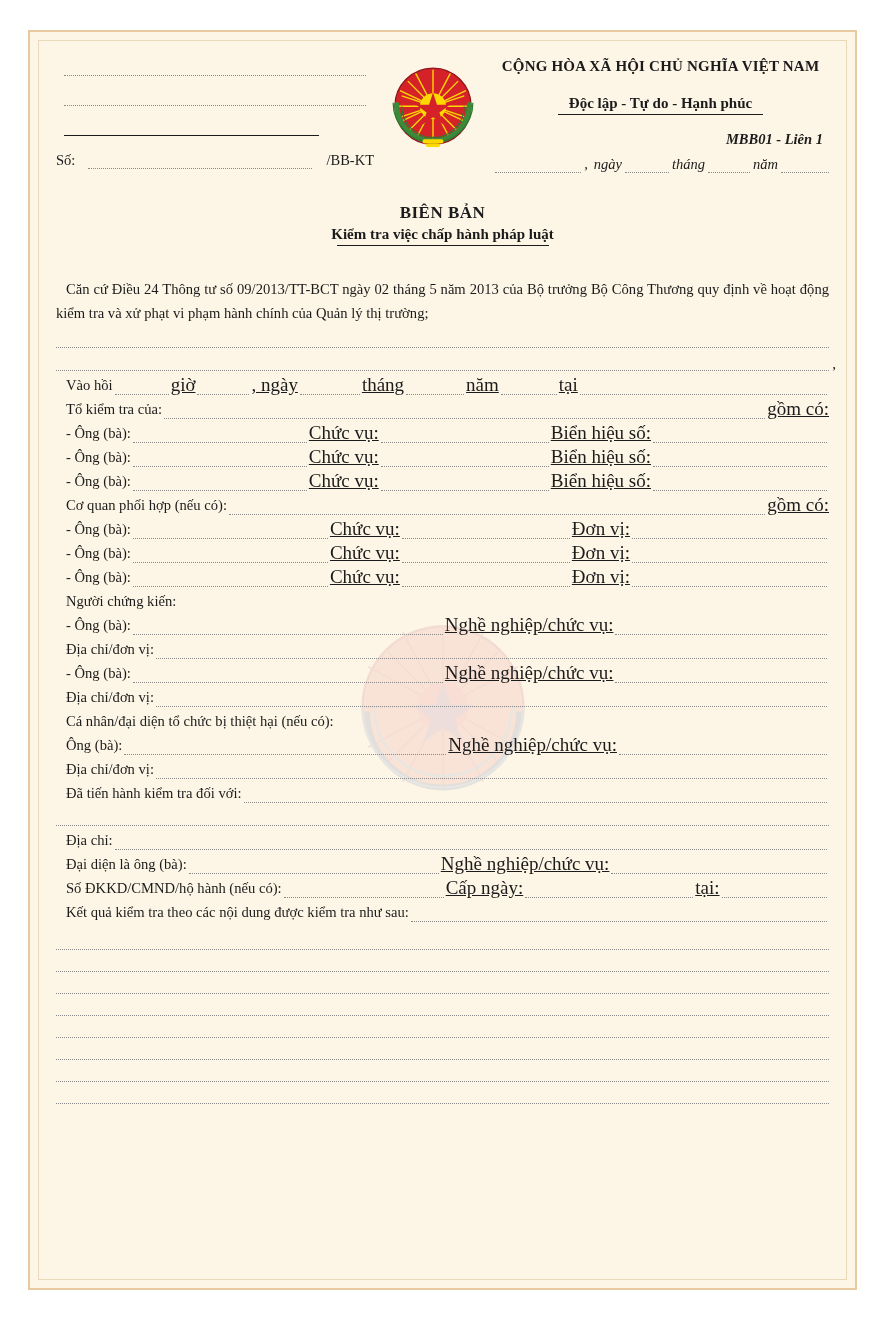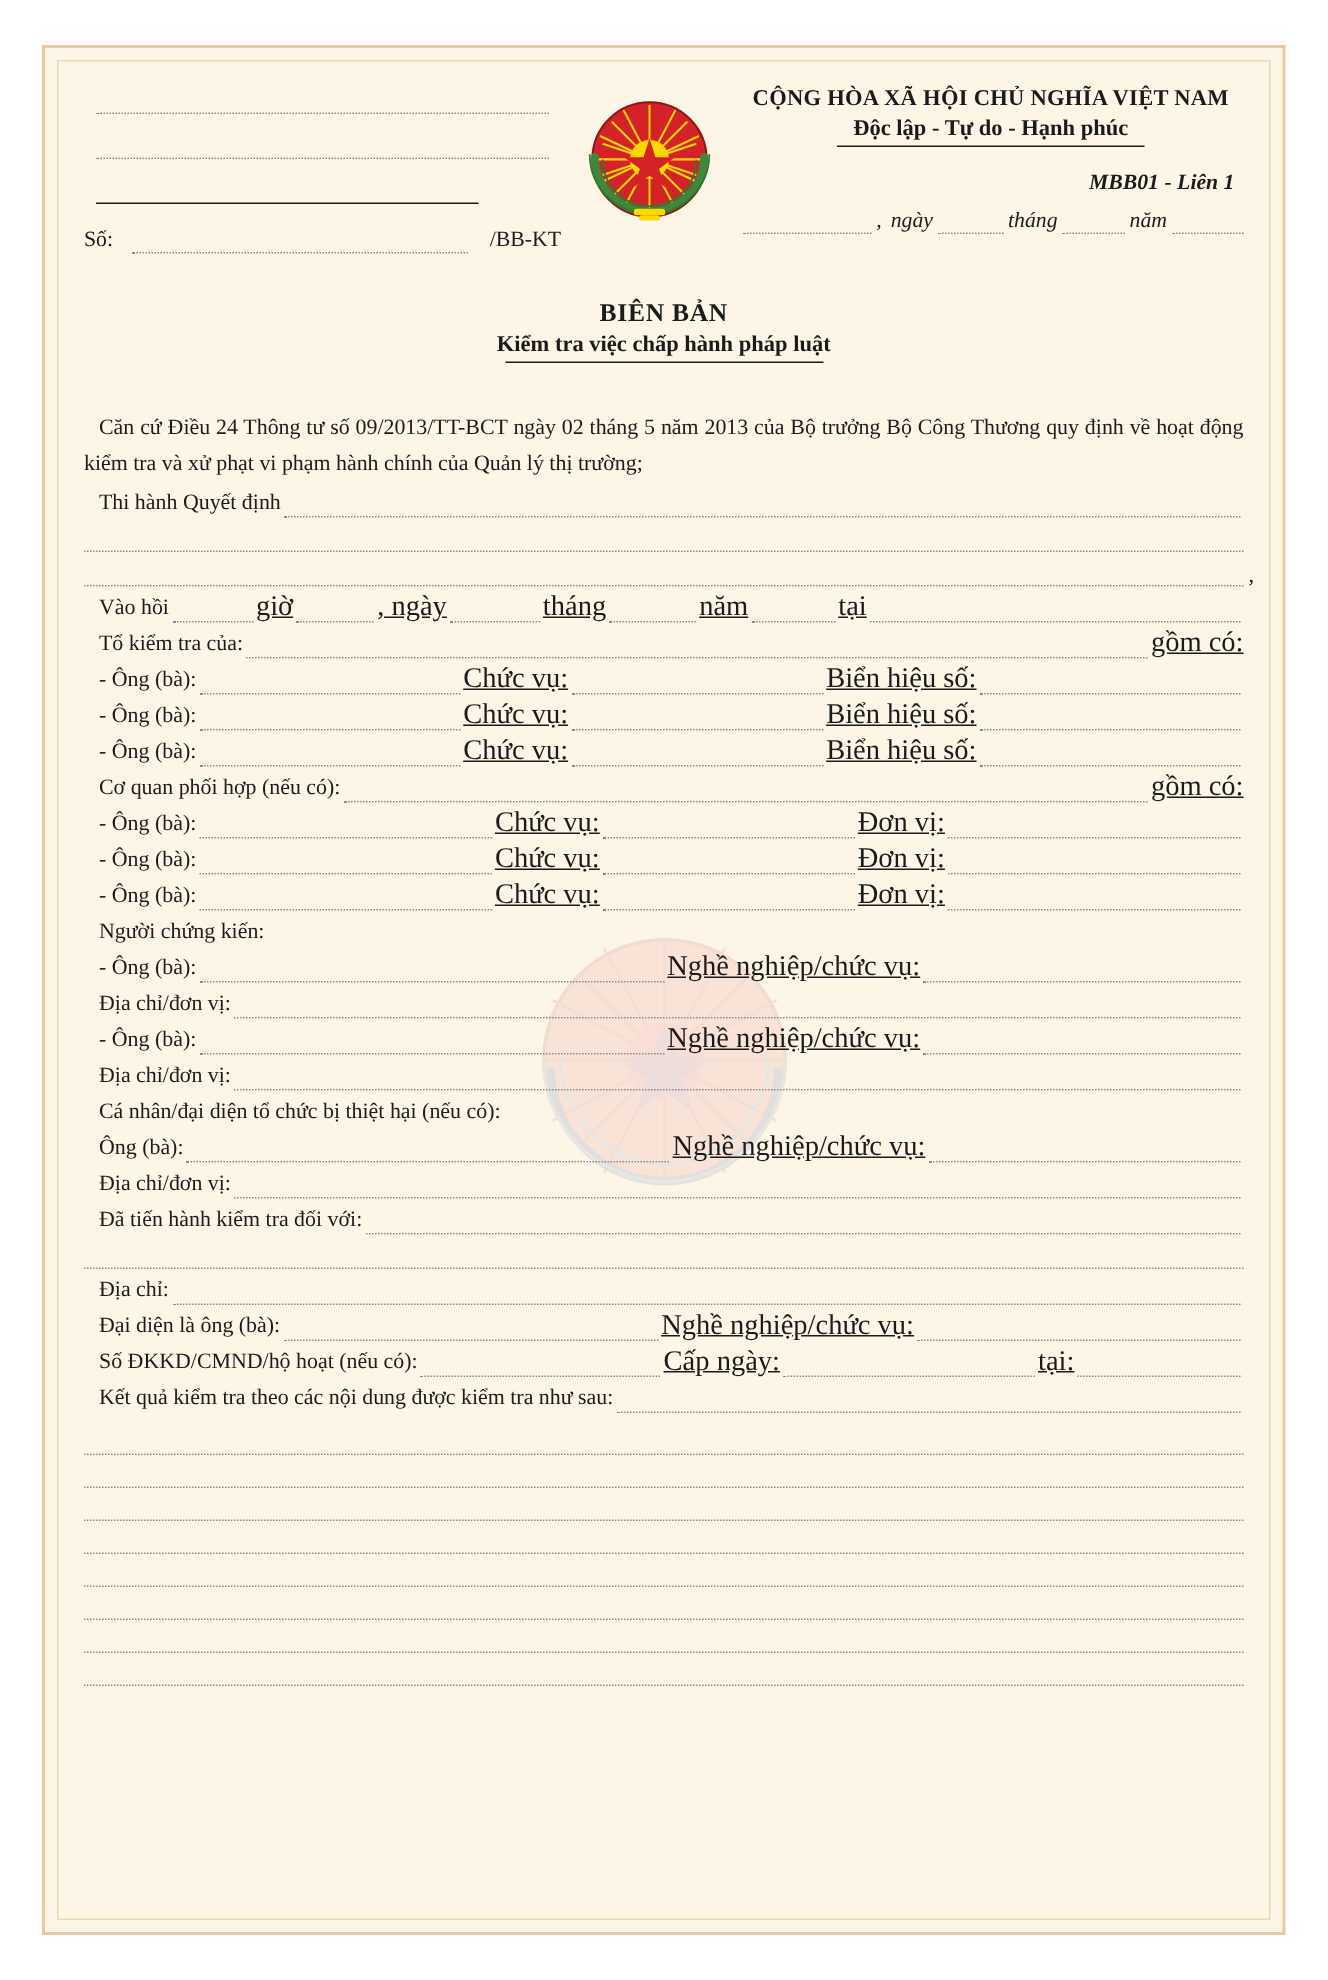--- a/index.html
+++ b/index.html
@@ -66,21 +66,21 @@
     margin-top:16px;font-size:14.5px;gap:11px;
   }
   .so-row .lbl{white-space:nowrap;padding-right:2px;}
   .so-row .fill{flex:1;border-bottom:1px dotted #8a8a8a;height:14px;}
   .so-row .suffix{white-space:nowrap;padding-left:3px;}
 
   .nation{
     font-weight:bold;font-size:15px;letter-spacing:.2px;
   }
   .motto{
-    font-weight:bold;font-size:15px;margin-top:3px;
+    font-weight:bold;font-size:15px;margin-top:20px;
     display:inline-block;
   }
   .motto-underline{
     width:205px;height:0;border-bottom:1.4px solid #1b1b1b;
     margin:2px auto 0 auto;
   }
   .mbb{
     font-style:italic;font-weight:bold;font-size:14.5px;
     text-align:right;margin-top:16px;padding-right:6px;
   }
@@ -221,24 +221,20 @@
       <div class="title2">Kiểm tra việc chấp hành pháp luật</div>
       <div class="title2-underline"></div>
     </div>
 
     <div class="body">
 
       <div class="para">
         <span class="indent"></span><span>Căn cứ Điều 24 Thông tư số 09/2013/TT-BCT ngày 02 tháng 5 năm 2013 của Bộ trưởng Bộ Công Thương quy định về hoạt động kiểm tra và xử phạt vi phạm hành chính của Quản lý thị trường;</span>
       </div>
 
-      <div class="row">
-        <span class="lbl" style="padding-left:10px;">Thi hành Quyết định</span>
-        <span class="fill"></span>
-      </div>
       <div class="fullline"></div>
       <div class="fullline comma"></div>
 
       <div class="row">
         <span class="lbl" style="padding-left:10px;">Vào hồi</span>
         <span class="fill fx" style="width:54px;"></span>
         <span class="tail">giờ</span>
         <span class="fill fx" style="width:52px;"></span>
         <span class="tail">, ngày</span>
         <span class="fill fx" style="width:60px;"></span>
@@ -362,21 +358,21 @@
         <span class="lbl" style="padding-left:10px;">Địa chỉ:</span>
         <span class="fill"></span>
       </div>
       <div class="row">
         <span class="lbl" style="padding-left:10px;">Đại diện là ông (bà):</span>
         <span class="fill fx" style="width:250px;"></span>
         <span class="tail">Nghề nghiệp/chức vụ:</span>
         <span class="fill"></span>
       </div>
       <div class="row">
-        <span class="lbl" style="padding-left:10px;">Số ĐKKD/CMND/hộ hoạt (nếu có):</span>
+        <span class="lbl" style="padding-left:10px;">Số ĐKKD/CMND/hộ hành (nếu có):</span>
         <span class="fill fx" style="width:160px;"></span>
         <span class="tail">Cấp ngày:</span>
         <span class="fill fx" style="width:168px;"></span>
         <span class="tail">tại:</span>
         <span class="fill"></span>
       </div>
 
       <div class="row">
         <span class="lbl" style="padding-left:10px;">Kết quả kiểm tra theo các nội dung được kiểm tra như sau:</span>
         <span class="fill"></span>

